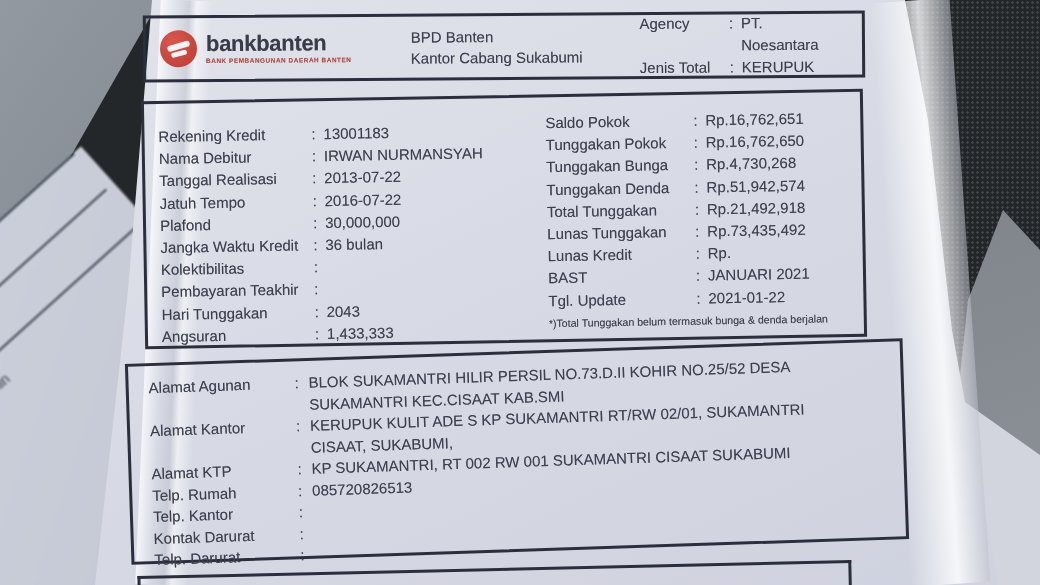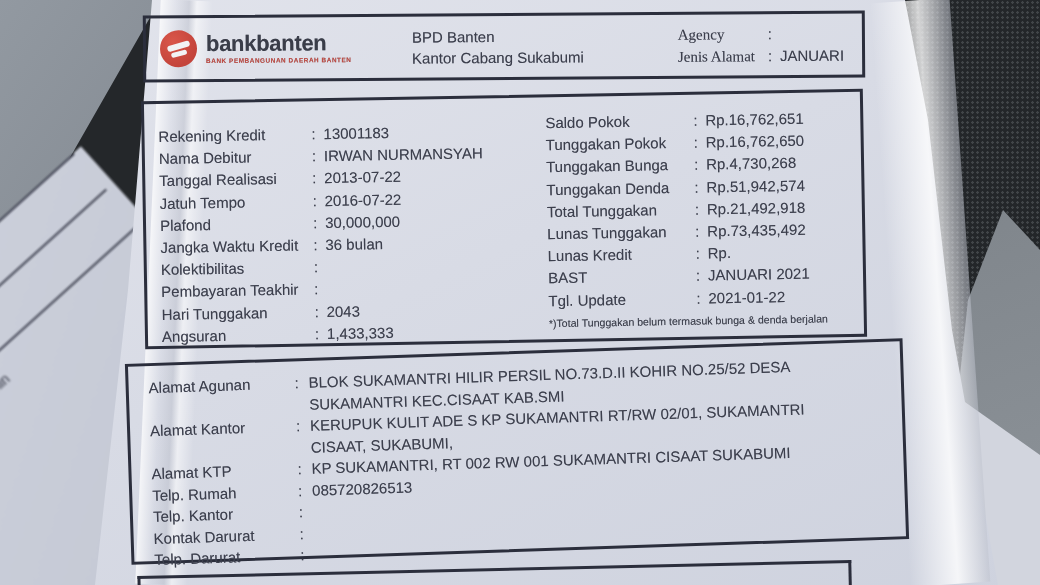--- a/index.html
+++ b/index.html
@@ -79,21 +79,21 @@
     background:radial-gradient(circle at 35% 30%,#d9564a,#c4443b 70%);flex:0 0 auto;}
   .logo-circle .sw1,.logo-circle .sw2{position:absolute;background:#f2f3f5;border-radius:3px;}
   .logo-circle .sw1{width:23px;height:5.5px;left:7px;top:13px;transform:rotate(-16deg);}
   .logo-circle .sw2{width:16px;height:4.5px;left:11px;top:21px;transform:rotate(-14deg);}
   .brand-col{display:flex;flex-direction:column;line-height:1;}
   .brand-name{font-size:22px;font-weight:bold;color:#3a3d49;letter-spacing:-.3px;}
   .brand-tagline{font-size:6.4px;font-weight:bold;color:#c4473e;letter-spacing:.55px;margin-top:3px;white-space:nowrap;}
   .office-col{font-size:15px;line-height:21px;width:230px;}
   .agency-col{margin-left:auto;font-size:15px;line-height:22px;padding-right:4px;}
   .agency-row{display:flex;}
-  .aglabel{width:90px;font-family:Liberation Serif, serif;}
+  .aglabel{width:90px;}
   .agcolon{width:12px;}
   
   .col-left{position:absolute;left:14px;top:24px;width:385px;}
   .col-right{position:absolute;left:401px;top:17px;width:310px;}
   .frow{display:flex;height:22.2px;font-size:15px;align-items:baseline;}
   .col-left .flabel{width:153px;}
   .col-right .flabel{width:148px;}
   .fcolon{width:12px;}
   .fvalue{white-space:nowrap;}
   .footnote{font-size:10.6px;margin-top:3px;color:#3a3d4a;white-space:nowrap;}
@@ -143,25 +143,26 @@
       </span>
     </div>
     <div class="office-col">
       <div>BPD Banten</div>
       <div>Kantor Cabang Sukabumi</div>
     </div>
     <div class="agency-col">
       <div class="agency-row">
         <span class="aglabel">Agency</span>
         <span class="agcolon">:</span>
+        <span>PT. Noesantara</span>
       </div>
       <div class="agency-row">
-        <span class="aglabel">Jenis Alamat</span>
+        <span class="aglabel">Jenis Total</span>
         <span class="agcolon">:</span>
-        <span>JANUARI</span>
+        <span>KERUPUK</span>
       </div>
     </div>
   </div>
 
   <div class="box box2">
     <div class="col-left">
       <div class="frow">
           <span class="flabel">Rekening Kredit</span>
           <span class="fcolon">:</span>
           <span class="fvalue">13001183</span>

